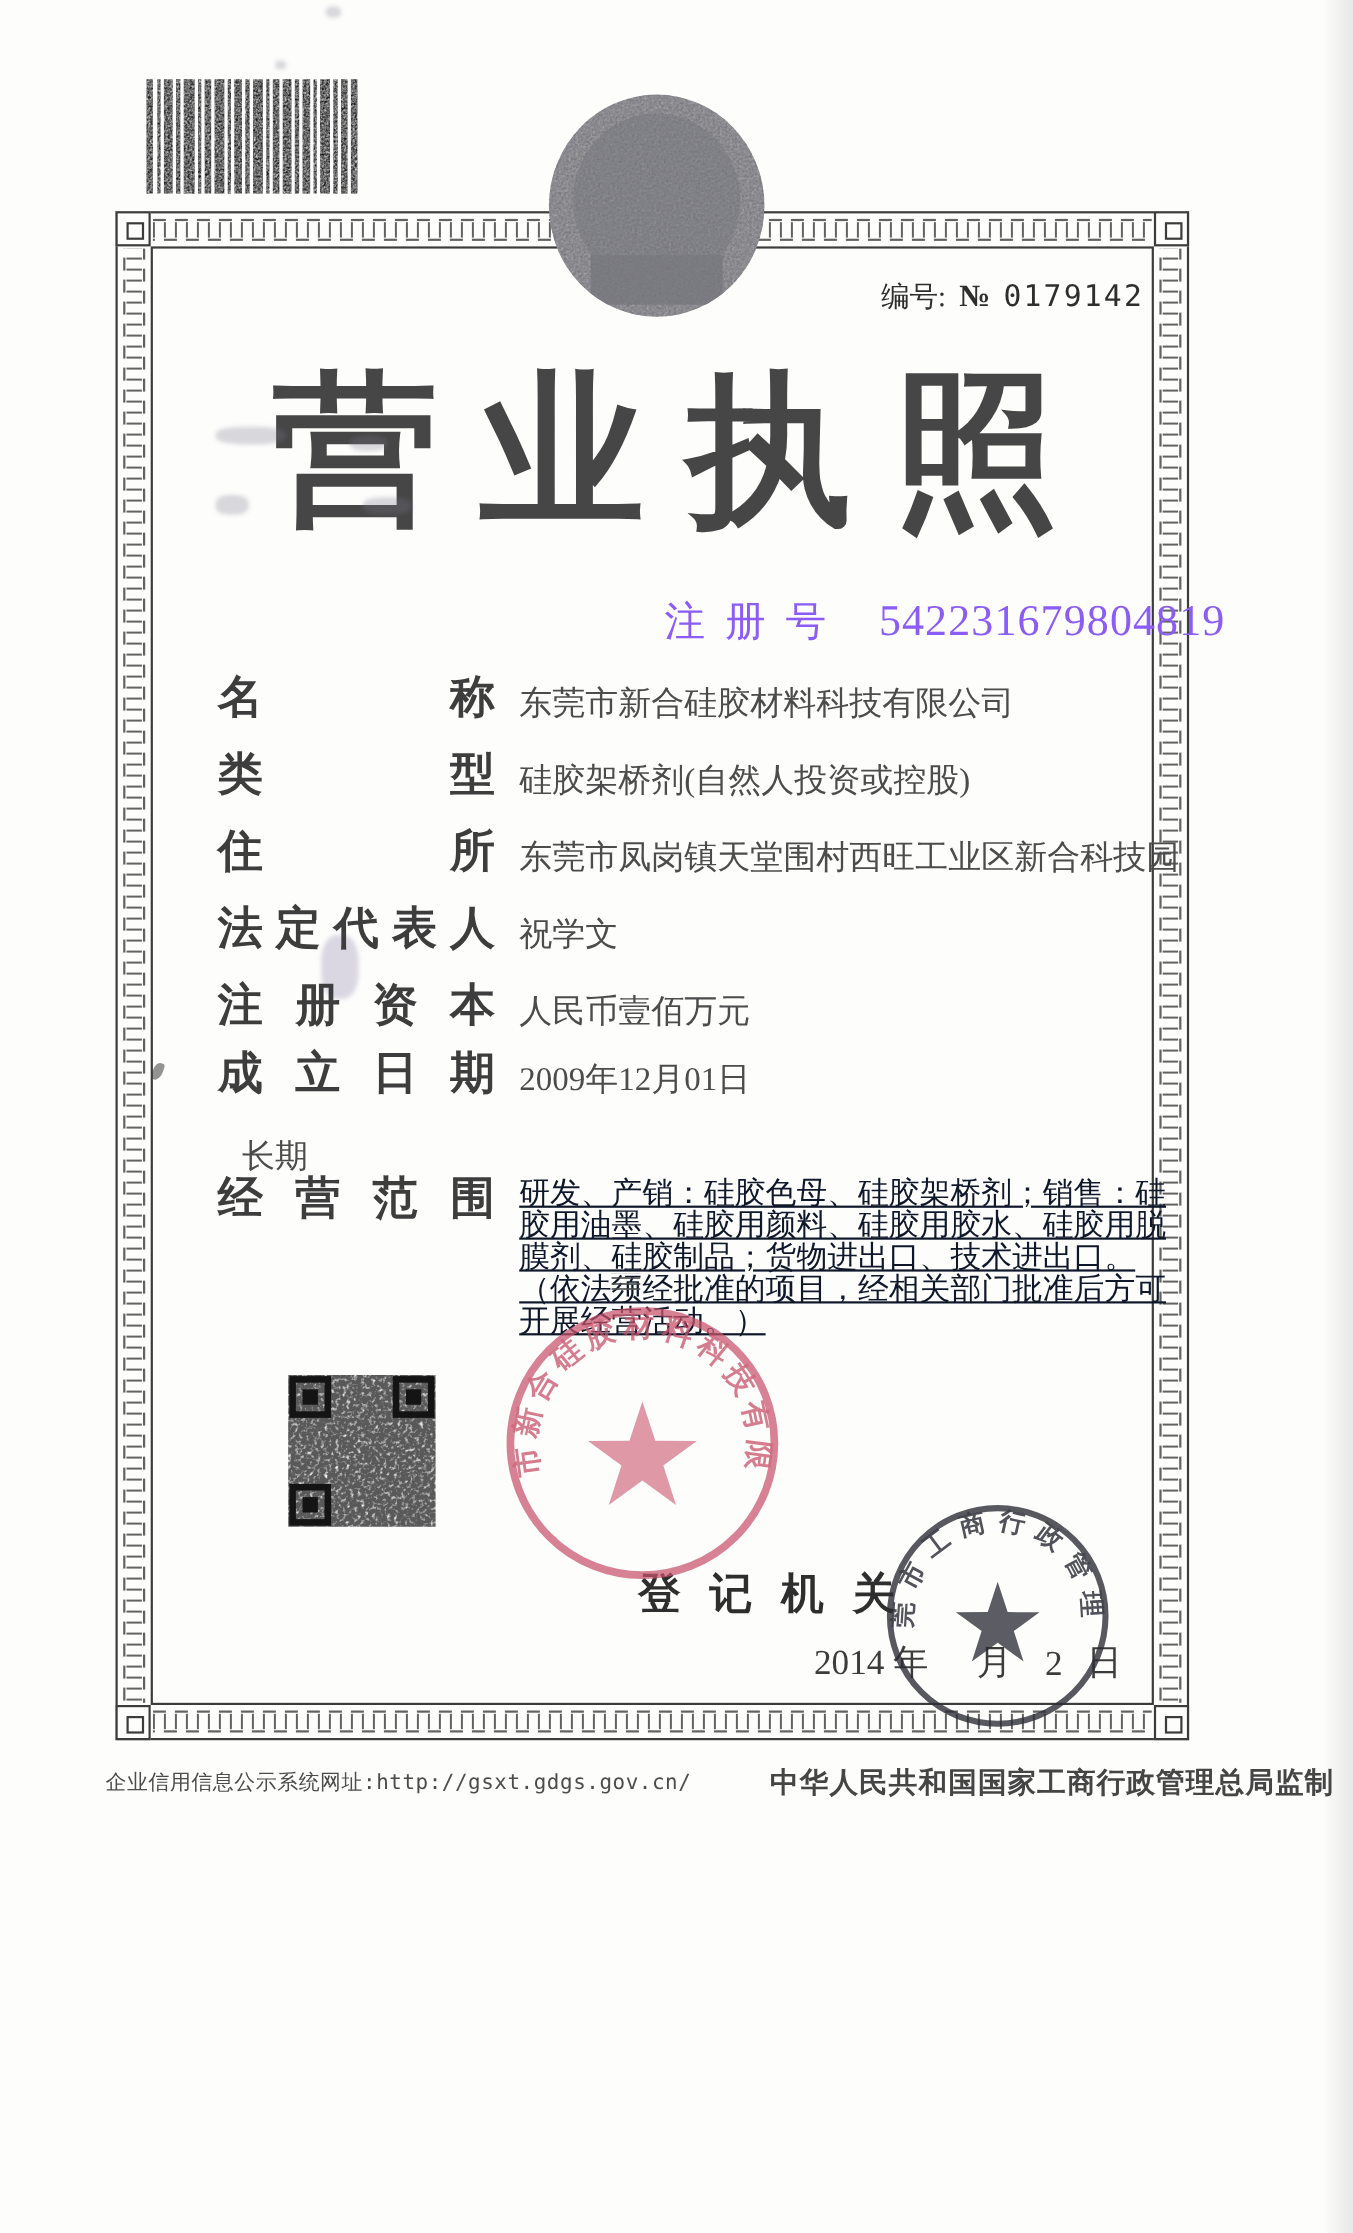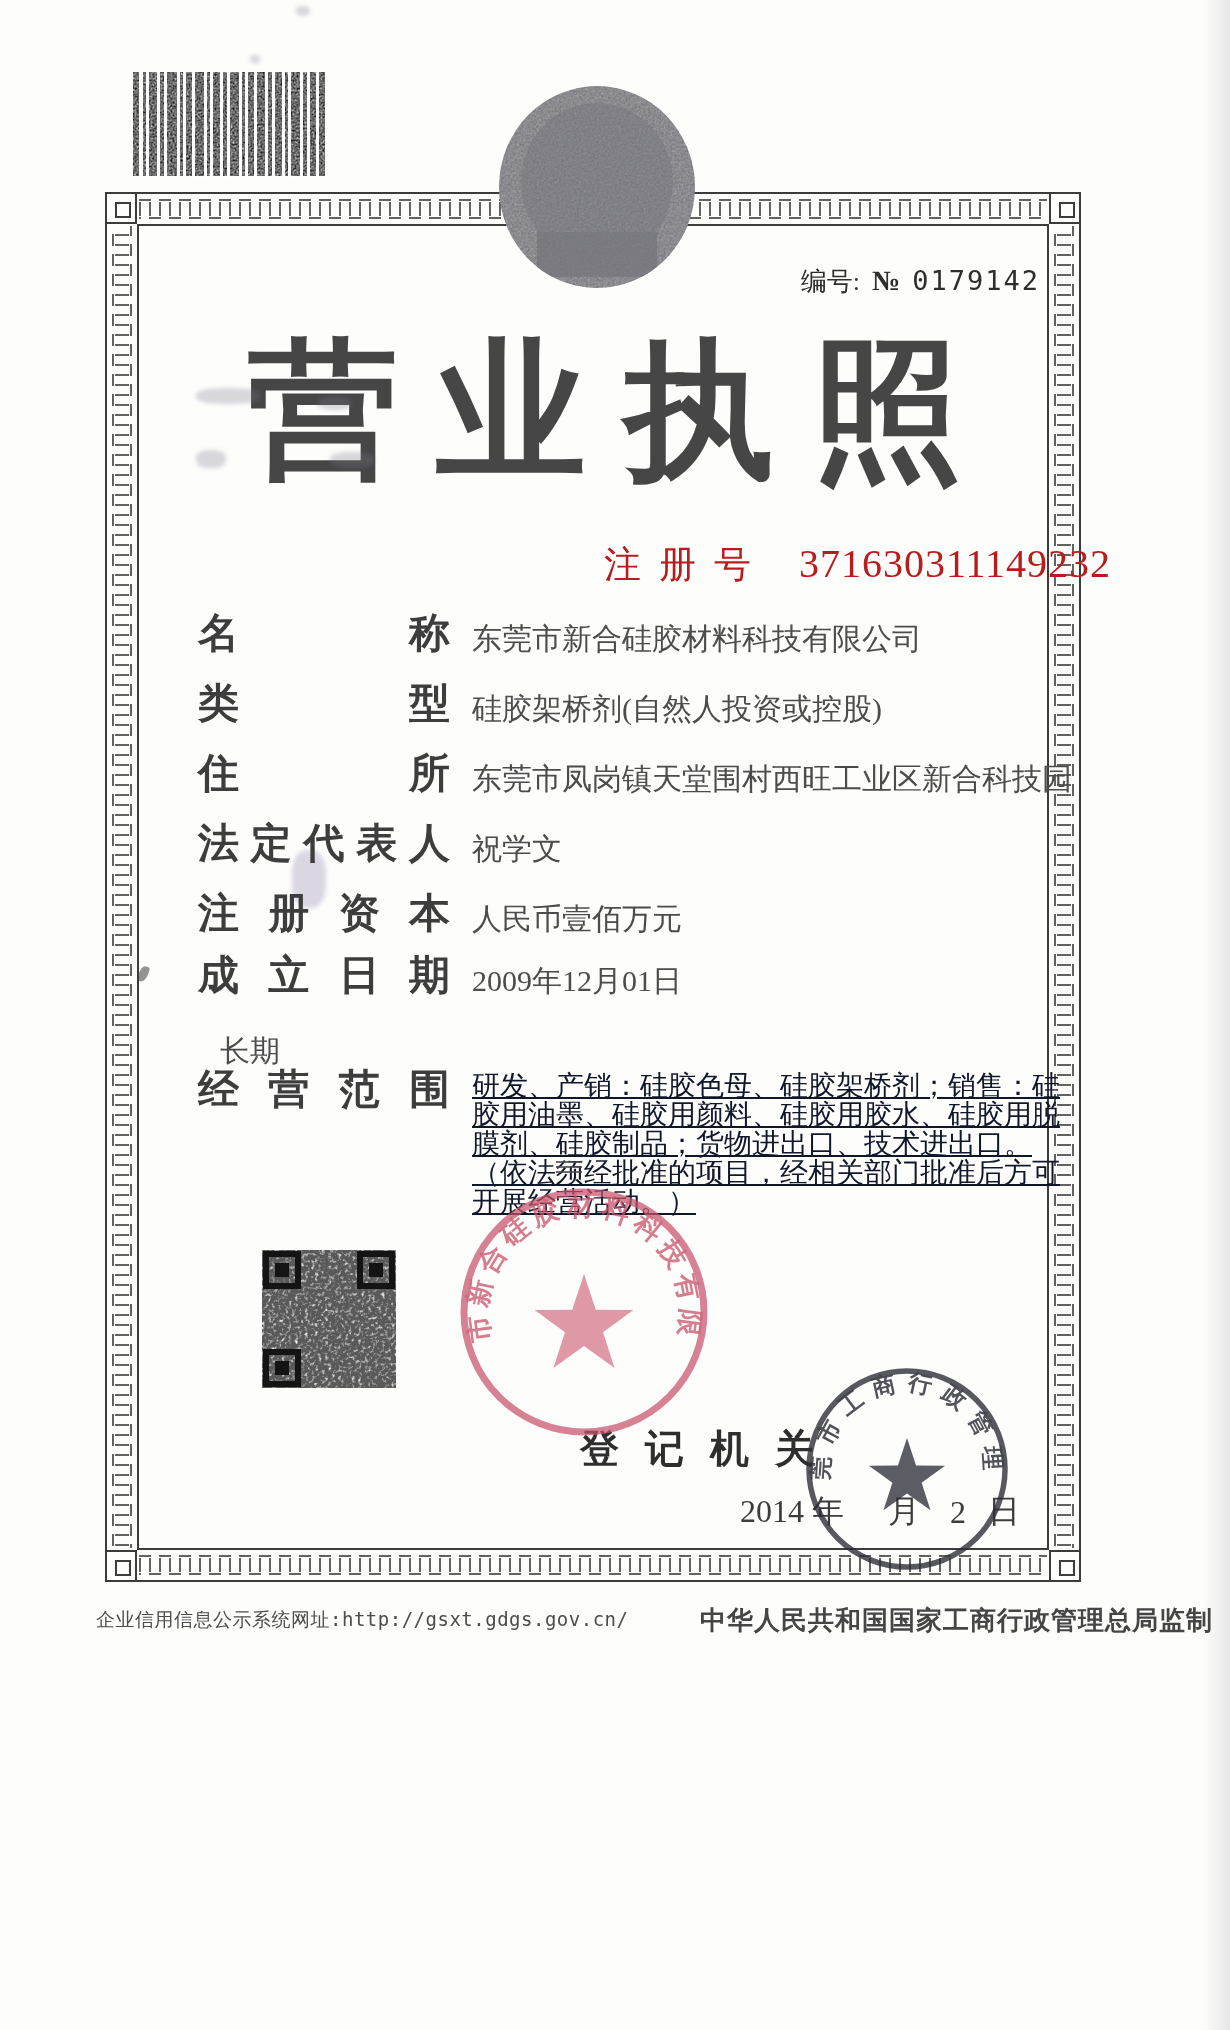--- a/index.html
+++ b/index.html
@@ -42,31 +42,31 @@
   .corner { position:absolute; width:32px; height:32px; border:2px solid #3c3c3c; background:#fdfdfc; }
   .corner::after { content:""; position:absolute; left:8px; top:8px; width:12px; height:12px; border:2px solid #3c3c3c; }
   .corner.tl { left:-2px; top:-2px; } .corner.tr { right:-2px; top:-2px; }
   .corner.bl { left:-2px; bottom:-2px; } .corner.br { right:-2px; bottom:-2px; }
 
   
   .barcode { position:absolute; left:133px; top:70px; z-index:4; }
   .emblem  { position:absolute; left:495px; top:84px; z-index:4; }
 
   .serial-line { position:absolute; top:252px; right:190px; z-index:5; display:flex;
-    align-items:baseline; gap:12px; color:#2e2e2e;margin-top:12px; }
+    align-items:baseline; gap:12px; color:#2e2e2e; }
   .serial-label { font-size:26px; font-family:"Liberation Serif",serif; }
   .serial-symbol { font-size:28px; font-weight:bold; font-family:"Liberation Serif",serif; }
   .serial-number { font-size:27px; font-family:"DejaVu Sans Mono",monospace; letter-spacing:2px; }
 
   .title { position:absolute; left:105px; top:328px; width:1000px; text-align:center;
     font-size:150px; line-height:1.1; font-weight:700; color:#373737;
     font-family:"DejaVu Sans",sans-serif; letter-spacing:38px; text-indent:38px; opacity:.92; }
 
   .reg-row { position:absolute; left:604px; top:540px; display:flex; align-items:baseline;
-    gap:30px; color:#b91c1c; z-index:5;text-align:center; }
+    gap:30px; color:#8b5cf6; z-index:5;text-align:center; }
   .reg-label { font-size:37px; letter-spacing:18px; font-family:"Liberation Serif",serif; }
   .reg-number { font-size:40px; font-family:"Liberation Serif",serif; letter-spacing:1px; }
 
   
   .field-row { position:absolute; left:198px; display:flex; align-items:flex-start; z-index:5; }
   .field-label { width:252px; font-size:41px; line-height:1.15; color:#3d3d3d; font-weight:600;
     font-family:"Liberation Serif",serif; text-align:justify; text-align-last:justify; }
   .field-value { margin-left:22px; font-size:30px; color:#4c4c4c; padding-top:9px;
     font-family:"Liberation Serif",serif; white-space:nowrap; }
   .field-value.scope { white-space:normal; width:602px; font-size:28px; line-height:29px;
@@ -172,21 +172,21 @@
   <div class="serial-line">
     <span class="serial-label">编号:</span>
     <span class="serial-symbol">№</span>
     <span class="serial-number">0179142</span>
   </div>
 
   <div class="title">营业执照</div>
 
   <div class="reg-row">
     <span class="reg-label">注册号</span>
-    <span class="reg-number">371630311149232</span>
+    <span class="reg-number">542231679804819</span>
   </div>
 
   <div class="field-row" style="top:610px">
     <div class="field-label">名称</div>
     <div class="field-value">东莞市新合硅胶材料科技有限公司</div>
   </div>
   <div class="field-row" style="top:680px">
     <div class="field-label">类型</div>
     <div class="field-value">硅胶架桥剂(自然人投资或控股)</div>
   </div>

